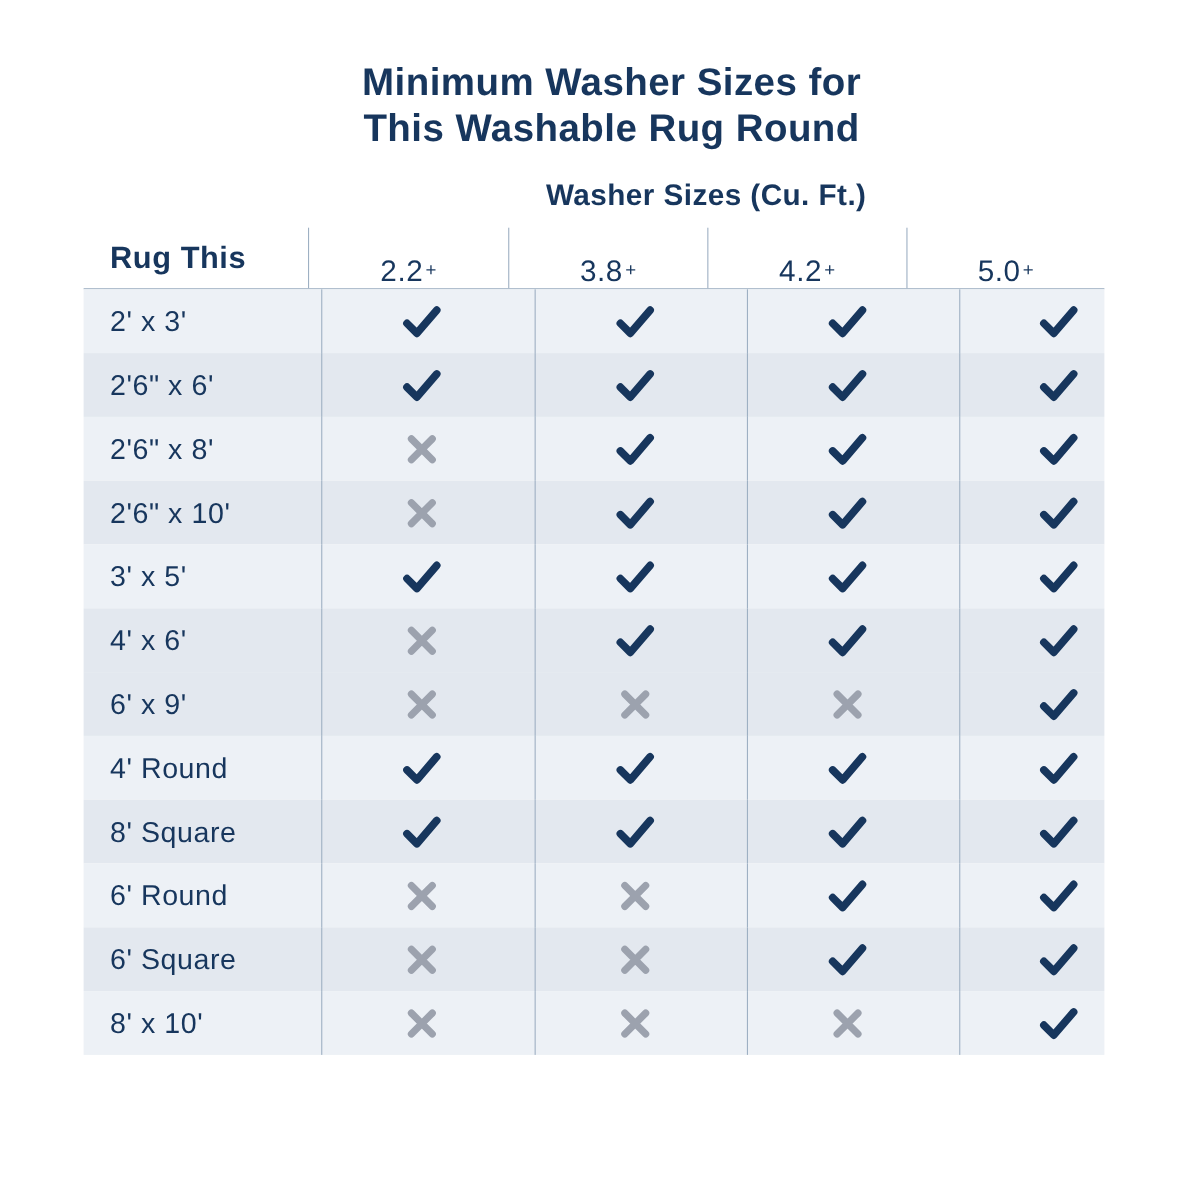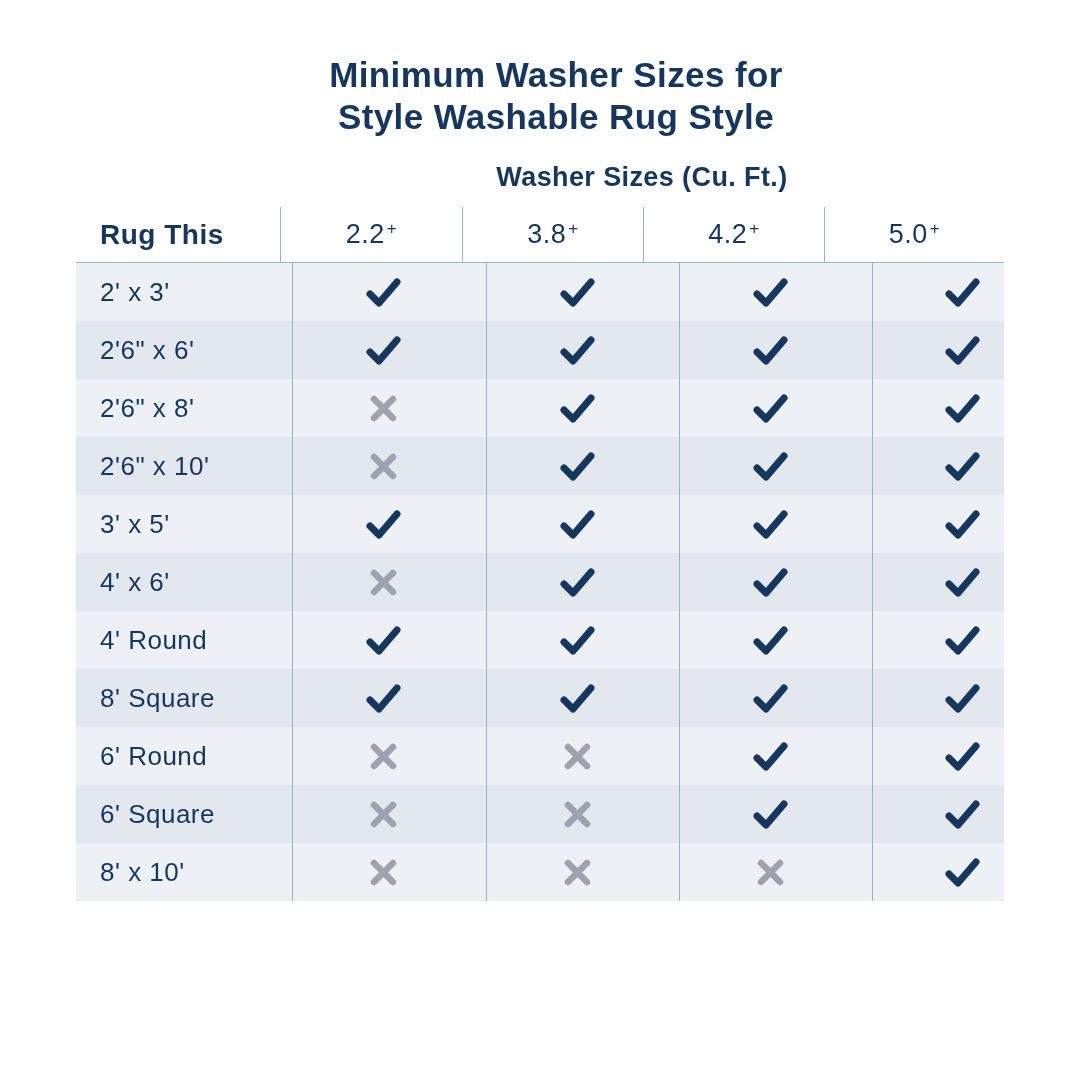--- a/index.html
+++ b/index.html
@@ -13,40 +13,40 @@
   }
   .subtitle{
     position:absolute;top:162px;left:280px;width:724px;text-align:center;
     font-size:27px;font-weight:bold;letter-spacing:0.4px;
   }
   .table{position:absolute;left:76px;top:207px;width:928px;}
   .grid-row{display:grid;grid-template-columns:204px 182px 181px 181px 180px;}
   .header-row{height:55px;}
   .cell{display:flex;align-items:center;min-width:0;}
   .corner{padding-left:24px;font-size:28px;font-weight:bold;letter-spacing:0.5px;}
-  .head-cell{justify-content:center;font-size:27px;letter-spacing:0.5px;}
+  .head-cell{justify-content:center;font-size:27px;letter-spacing:0.5px;align-items:flex-end;}
   .head-cell .plus{font-size:17px;margin-left:2px;transform:translateY(-6px);display:inline-block;}
   .tbody{border-top:1.5px solid var(--divider,#9EB0C3);}
   .row{height:58px;gap:12px;}
   .row.light{background:var(--row-light,#EDF1F6);}
   .row.dark{background:var(--row-dark,#E3E8EF);}
   .label-cell{padding-left:24px;font-size:26px;letter-spacing:0.5px;}
   .mark-cell{justify-content:center;}
   .vline{border-left:1.5px solid var(--divider,#9EB0C3);}
   .mark-cell.check{color:var(--navy,#17365D);}
   .mark-cell.x{color:var(--gray,#9CA2AE);}
   .mark-cell svg{display:block;}
 </style>
 </head>
 <body>
 
 <div class="page" style="--navy: #17365D; --gray: #9CA2AE; --row-light: #EDF1F6; --row-dark: #E3E8EF; --divider: #9EB0C3; --bg: #FFFFFF;">
   <h1 class="title">
     <span>Minimum Washer Sizes for</span><br>
-    <span>Style Washable Rug Style</span>
+    <span>This Washable Rug Round</span>
   </h1>
 
   <div class="subtitle">Washer Sizes (Cu. Ft.)</div>
 
   <div class="table">
     <div class="grid-row header-row" id="header-row">
       <div class="cell corner">Rug This</div>
     <div class="cell head-cell vline">
           <span>2.2</span>
           <span class="plus">+</span>
@@ -196,20 +196,43 @@
             <svg width="37" height="31" viewBox="0 0 37 31">
               <path d="M5 17 L14 26 L32 5" fill="none" stroke="currentColor" stroke-width="7" stroke-linecap="round" stroke-linejoin="round"></path>
             </svg>
           </div>
           <div class="cell mark-cell vline check">
             <svg width="37" height="31" viewBox="0 0 37 31">
               <path d="M5 17 L14 26 L32 5" fill="none" stroke="currentColor" stroke-width="7" stroke-linecap="round" stroke-linejoin="round"></path>
             </svg>
           </div>
         </div>
+        <div class="grid-row row dark">
+          <div class="cell label-cell">6' x 9'</div>
+          <div class="cell mark-cell vline x">
+            <svg width="31" height="31" viewBox="0 0 31 31">
+              <path d="M6 6 L25 25 M25 6 L6 25" fill="none" stroke="currentColor" stroke-width="6.5" stroke-linecap="round"></path>
+            </svg>
+          </div>
+          <div class="cell mark-cell vline x">
+            <svg width="31" height="31" viewBox="0 0 31 31">
+              <path d="M6 6 L25 25 M25 6 L6 25" fill="none" stroke="currentColor" stroke-width="6.5" stroke-linecap="round"></path>
+            </svg>
+          </div>
+          <div class="cell mark-cell vline x">
+            <svg width="31" height="31" viewBox="0 0 31 31">
+              <path d="M6 6 L25 25 M25 6 L6 25" fill="none" stroke="currentColor" stroke-width="6.5" stroke-linecap="round"></path>
+            </svg>
+          </div>
+          <div class="cell mark-cell vline check">
+            <svg width="37" height="31" viewBox="0 0 37 31">
+              <path d="M5 17 L14 26 L32 5" fill="none" stroke="currentColor" stroke-width="7" stroke-linecap="round" stroke-linejoin="round"></path>
+            </svg>
+          </div>
+        </div>
         <div class="grid-row row light">
           <div class="cell label-cell">4' Round</div>
           <div class="cell mark-cell vline check">
             <svg width="37" height="31" viewBox="0 0 37 31">
               <path d="M5 17 L14 26 L32 5" fill="none" stroke="currentColor" stroke-width="7" stroke-linecap="round" stroke-linejoin="round"></path>
             </svg>
           </div>
           <div class="cell mark-cell vline check">
             <svg width="37" height="31" viewBox="0 0 37 31">
               <path d="M5 17 L14 26 L32 5" fill="none" stroke="currentColor" stroke-width="7" stroke-linecap="round" stroke-linejoin="round"></path>

